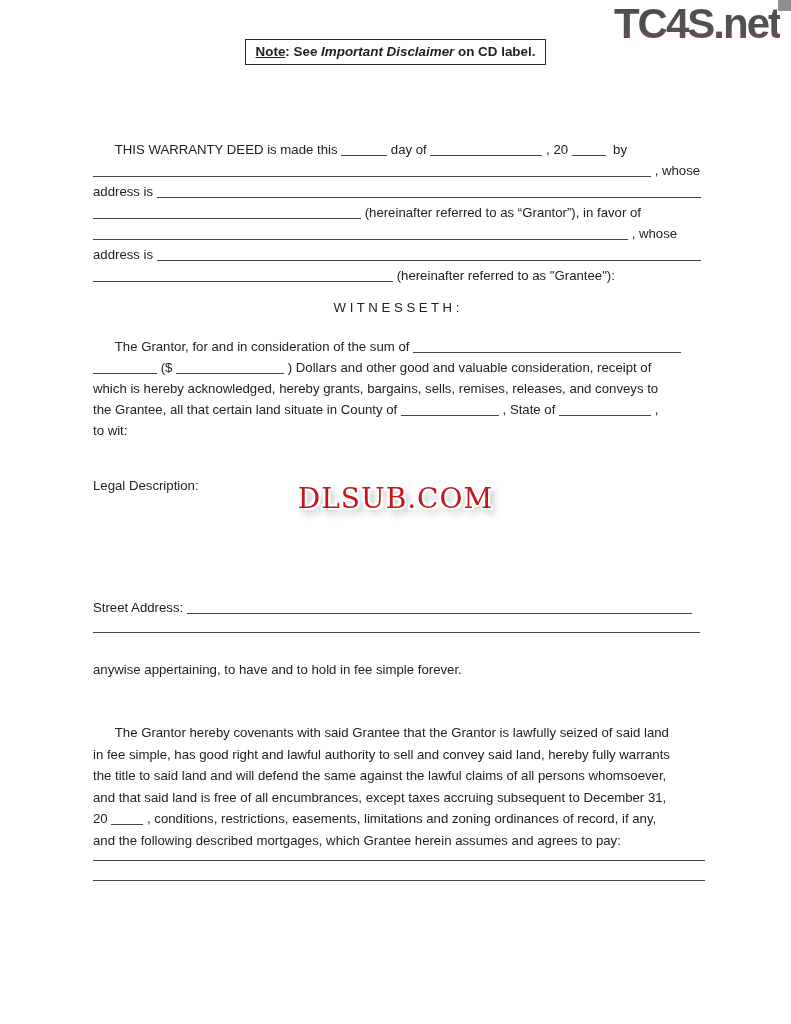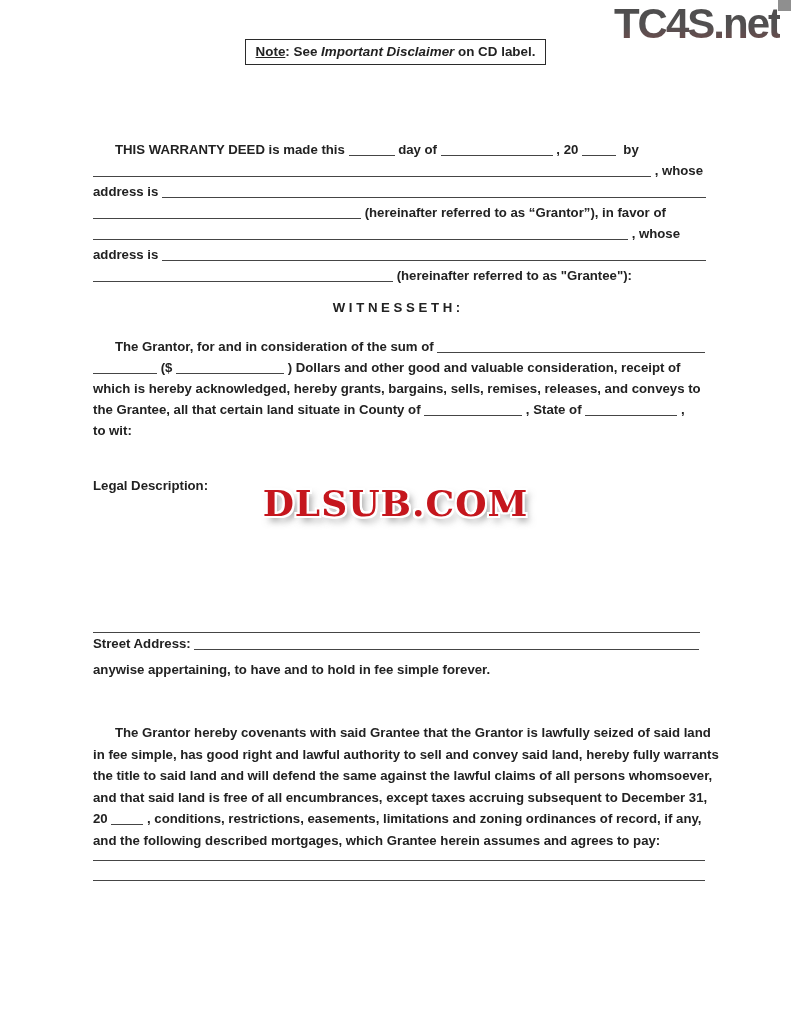--- a/index.html
+++ b/index.html
@@ -22,27 +22,27 @@
   .note-box{
     display:inline-block;border:1px solid #2b2b2b;padding:4px 10px 5px 10px;
     font-weight:bold;font-size:13.4px;white-space:pre;
   }
   .note-label{text-decoration:underline;}
   .note-em{font-style:italic;}
   
   .title{position:absolute;top:96px;left:0;width:100%;text-align:center;font-weight:bold;font-size:13.8px;}
   
   .doc{position:absolute;left:93px;top:0;width:607px;}
-  .block{position:absolute;left:0;width:607px;font-weight:bold;}
+  .block{position:absolute;left:0;width:607px;}
   .line{white-space:pre;overflow:visible;}
   .blank{display:inline-block;border-bottom:1.4px solid #454545;height:12px;vertical-align:-2px;}
   
   .dlsub{
     position:absolute;top:482px;left:0;width:100%;text-align:center;
-    font-family:"DejaVu Serif",serif;font-weight:bold;font-size:36px;letter-spacing:1px;
+    font-family:"DejaVu Serif",serif;font-weight:normal;font-size:28px;letter-spacing:1px;
     color:#c5161d;
     text-shadow:
       -2px -2px 0 #ffffff, 2px -2px 0 #ffffff, -2px 2px 0 #ffffff, 2px 2px 0 #ffffff,
       -2px 0 0 #ffffff, 2px 0 0 #ffffff, 0 -2px 0 #ffffff, 0 2px 0 #ffffff,
       4px 5px 7px rgba(70,70,70,0.55);
   }
   
   .footer{position:absolute;top:941px;left:93px;width:607px;height:21px;line-height:21px;}
   .footer .doc-code{position:absolute;left:0;}
   .footer .page-num{position:absolute;left:302px;}
@@ -87,21 +87,21 @@
       <div class="block" style="top: 336px;">
         <div class="line" style="height: 21px; line-height: 21px;"><span>      The Grantor, for and in consideration of the sum of </span><span class="blank" style="width: 268px;"></span></div>
         <div class="line" style="height: 21px; line-height: 21px;"><span class="blank" style="width: 64px;"></span><span> ($ </span><span class="blank" style="width: 108px;"></span><span> ) Dollars and other good and valuable consideration, receipt of</span></div>
         <div class="line" style="height: 21px; line-height: 21px;"><span>which is hereby acknowledged, hereby grants, bargains, sells, remises, releases, and conveys to</span></div>
         <div class="line" style="height: 21px; line-height: 21px;"><span>the Grantee, all that certain land situate in County of </span><span class="blank" style="width: 98px;"></span><span> , State of </span><span class="blank" style="width: 92px;"></span><span> ,</span></div>
         <div class="line" style="height: 21px; line-height: 21px;"><span>to wit:</span></div>
       </div>
       <div class="block" style="top: 459px; margin-top: 16px;">
         <div class="line" style="height: 21px; line-height: 21px;"><span>Legal Description:</span></div>
       </div>
-      <div class="block" style="top: 597px; margin-top: 36px;">
+      <div class="block" style="top: 597px;">
         <div class="line" style="height: 21px; line-height: 21px;"><span>Street Address: </span><span class="blank" style="width: 505px;"></span></div>
       </div>
       <div class="block" style="top: 616px;">
         <div class="line" style="height: 21px; line-height: 21px;"><span class="blank" style="width: 607px;"></span></div>
       </div>
       <div class="block" style="top: 659px;">
         <div class="line" style="height: 21.5px; line-height: 21.5px;"><span>anywise appertaining, to have and to hold in fee simple forever.</span></div>
       </div>
       <div class="block" style="top: 722px;">
         <div class="line" style="height: 21.5px; line-height: 21.5px;"><span>      The Grantor hereby covenants with said Grantee that the Grantor is lawfully seized of said land</span></div>

